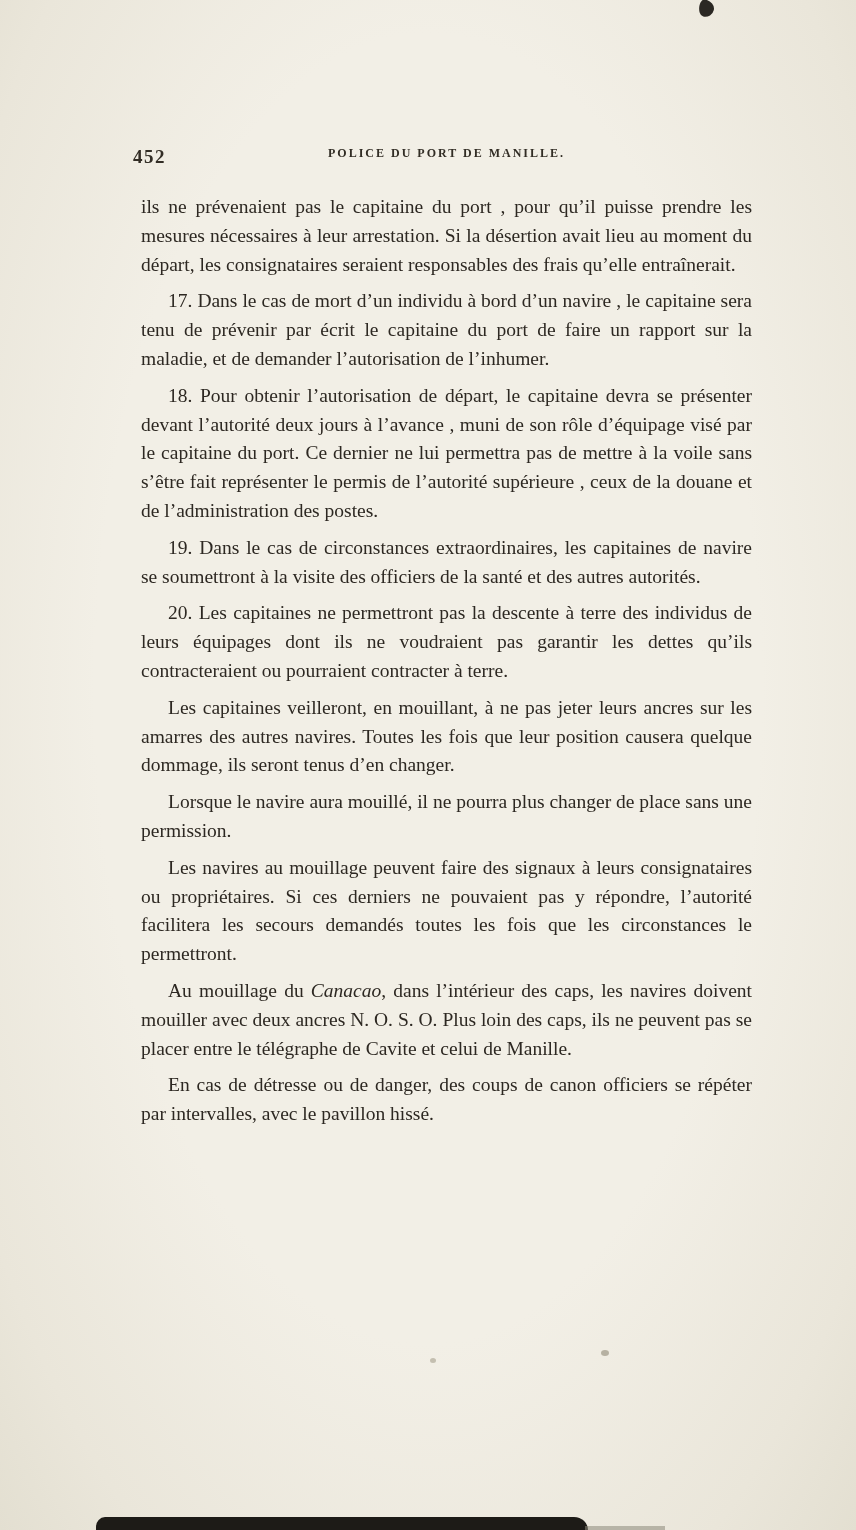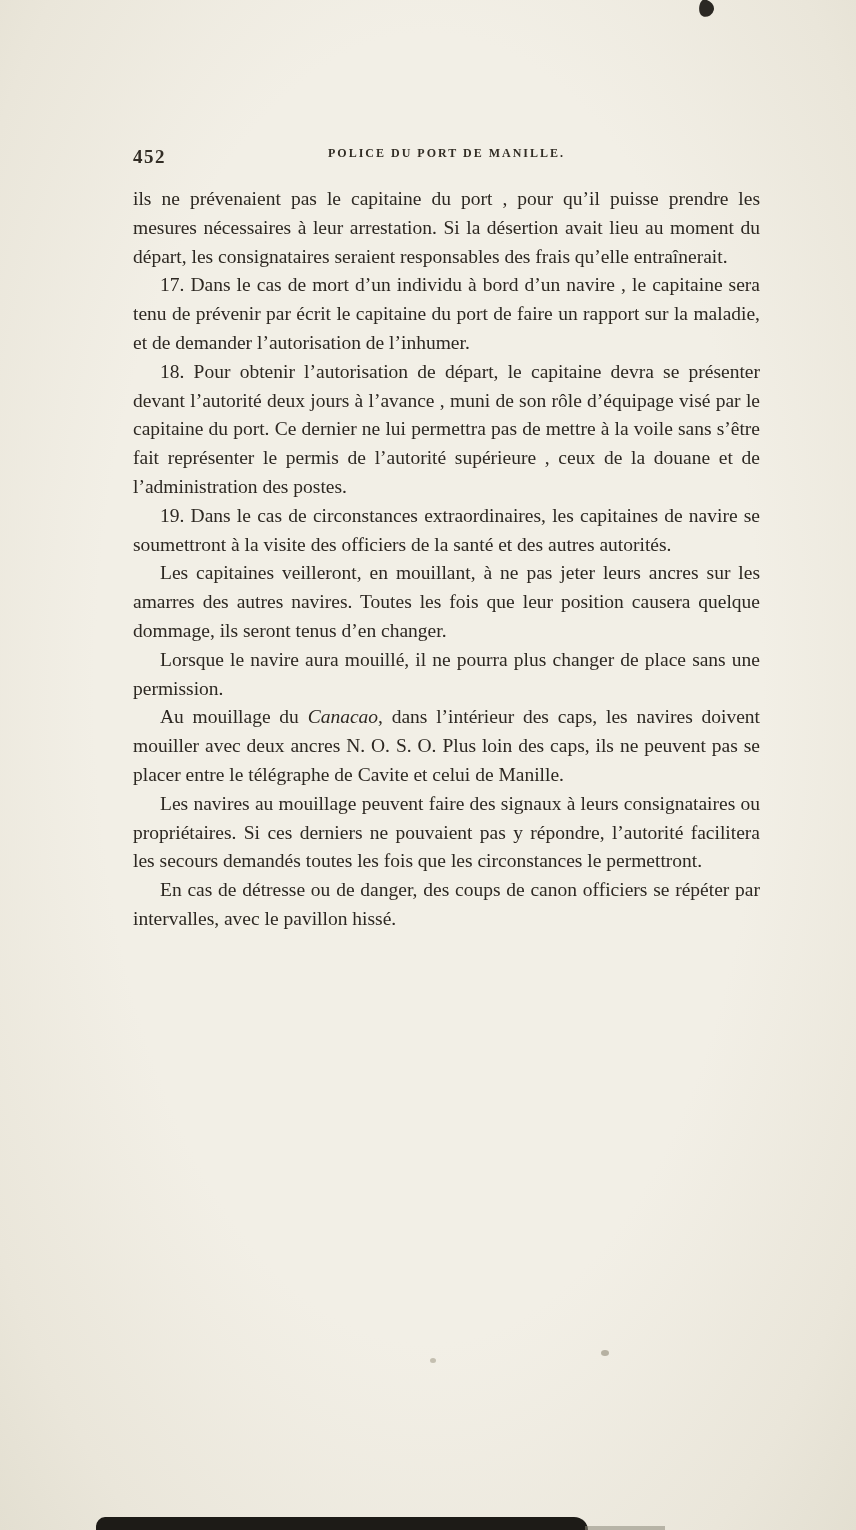--- a/index.html
+++ b/index.html
@@ -49,21 +49,21 @@
     position: absolute;
     top: 185px;
     left: 133px;
     width: 627px;
     font-size: 19.5px;
     line-height: 28.8px;
     text-align: justify;
     color: #2d2822;
   }
   .body-text p {
-    margin: 0;
+    margin: 8px;
     text-indent: 27px;
   }
   .body-text p.no-indent {
     text-indent: 0;
   }
   .it {
     font-style: italic;
   }
   
   .artifact { position: absolute; }
@@ -118,24 +118,25 @@
   <div class="header">
     <span class="page-number">452</span>
     <span class="header-title">POLICE DU PORT DE MANILLE.</span>
   </div>
 
   <div class="body-text">
     <p class="no-indent">ils ne prévenaient pas le capitaine du port&nbsp;, pour qu’il puisse prendre les mesures nécessaires à leur arrestation. Si la désertion avait lieu au moment du départ, les consignataires seraient responsables des frais qu’elle entraînerait.</p>
     <p>17. Dans le cas de mort d’un individu à bord d’un navire&nbsp;, le capitaine sera tenu de prévenir par écrit le capitaine du port de faire un rapport sur la maladie, et de demander l’autorisation de l’inhumer.</p>
     <p>18. Pour obtenir l’autorisation de départ, le capitaine devra se présenter devant l’autorité deux jours à l’avance&nbsp;, muni de son rôle d’équipage visé par le capitaine du port. Ce dernier ne lui permettra pas de mettre à la voile sans s’être fait représenter le permis de l’autorité supérieure&nbsp;, ceux de la douane et de l’administration des postes.</p>
     <p>19. Dans le cas de circonstances extraordinaires, les capitaines de navire se soumettront à la visite des officiers de la santé et des autres autorités.</p>
+    <p>20. Les capitaines ne permettront pas la descente à terre des individus de leurs équipages dont ils ne voudraient pas garantir les dettes qu’ils contracteraient ou pourraient contracter à terre.</p>
     <p>Les capitaines veilleront, en mouillant, à ne pas jeter leurs ancres sur les amarres des autres navires. Toutes les fois que leur position causera quelque dommage, ils seront tenus d’en changer.</p>
     <p>Lorsque le navire aura mouillé, il ne pourra plus changer de place sans une permission.</p>
+    <p>Les navires au mouillage peuvent faire des signaux à leurs consignataires ou propriétaires. Si ces derniers ne pouvaient pas y répondre, l’autorité facilitera les secours demandés toutes les fois que les circonstances le permettront.</p>
     <p><span>Au mouillage du </span><span class="it">Canacao</span><span>, dans l’intérieur des caps, les navires doivent mouiller avec deux ancres N. O. S. O. Plus loin des caps, ils ne peuvent pas se placer entre le télégraphe de Cavite et celui de Manille.</span></p>
-    <p>Les navires au mouillage peuvent faire des signaux à leurs consignataires ou propriétaires. Si ces derniers ne pouvaient pas y répondre, l’autorité facilitera les secours demandés toutes les fois que les circonstances le permettront.</p>
     <p>En cas de détresse ou de danger, des coups de canon officiers se répéter par intervalles, avec le pavillon hissé.</p>
   </div>
 
   <div class="artifact scan-mark-top-right"></div>
   <div class="artifact scan-speck-1"></div>
   <div class="artifact scan-speck-2"></div>
   <div class="artifact scan-strip-bottom"></div>
   <div class="artifact scan-strip-bottom-tail"></div>
 
 </div>

